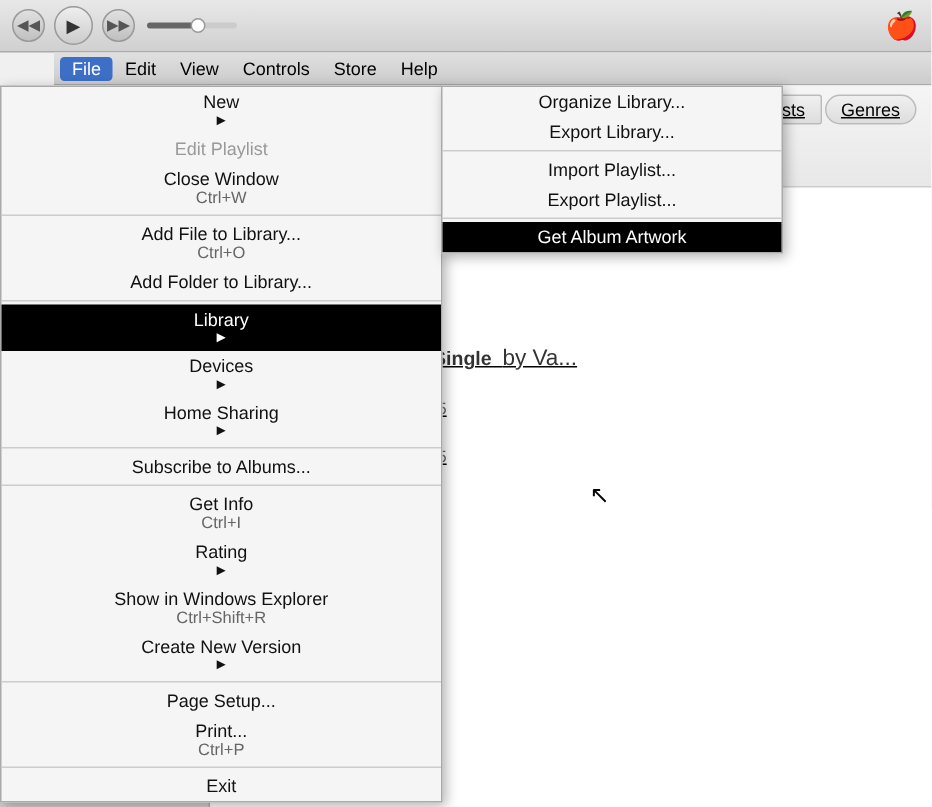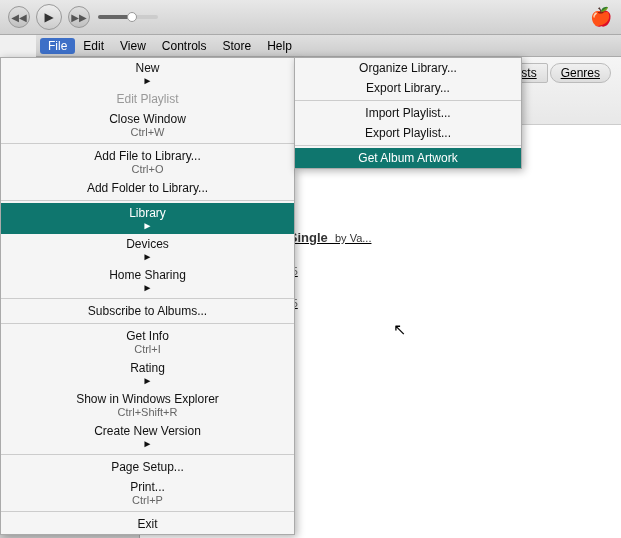--- a/index.html
+++ b/index.html
@@ -114,21 +114,21 @@
       padding: 3px 20px;
       font-size: 12px;
       color: #111;
       cursor: pointer;
       display: flex;
       justify-content: space-between;
       align-items: center;
       position: relative;
       flex-direction: column;
     }
-    .dd-item.highlighted { background: #0f766e; color: white; }
+    .dd-item.highlighted { background: #000000; color: white; }
     .dd-item.disabled { color: #999; cursor: default; }
     .dd-separator { height: 1px; background: #ccc; margin: 2px 0; }
     .dd-shortcut { font-size: 11px; color: #666; }
     .dd-arrow { font-size: 10px; }
 
     
     .misery-art {
       width: 78px;
       height: 78px;
       background: #d42b00;
@@ -215,21 +215,21 @@
               <rect width="70" height="70" fill="#cc2200"></rect>
 
               <text x="35" y="18" text-anchor="middle" fill="white" font-size="9" font-weight="bold">MAROON 5</text>
 
               <polygon points="10,55 18,30 27,45 35,28 43,45 52,30 60,55" fill="none" stroke="#ff8800" stroke-width="3" stroke-linejoin="round"></polygon>
               <text x="35" y="67" text-anchor="middle" fill="white" font-size="8" font-weight="bold">MISERY</text>
             </svg>
           </div>
           <div>
             <div style="font-weight:bold; font-size:13px; color:#333; margin-bottom:4px;">
-              Misery - Single &nbsp;<span style="font-weight:normal; font-size:11px;">by Va...</span>
+              Misery - Single &nbsp;<span style="font-weight:normal; font-size:15px;">by Va...</span>
             </div>
             <div style="font-size:12px; color:#333; margin-bottom:2px;">1 &nbsp; Misery</div>
             <div style="font-size:11px; color:#666; margin-bottom:4px;">&nbsp;&nbsp;&nbsp;&nbsp; Maroon 5</div>
             <div style="font-size:12px; color:#333; margin-bottom:2px;">1 &nbsp; Misery</div>
             <div style="font-size:11px; color:#666;">&nbsp;&nbsp;&nbsp;&nbsp; Maroon 5</div>
           </div>
         </div>
       </div>
     </div>
   </div>

